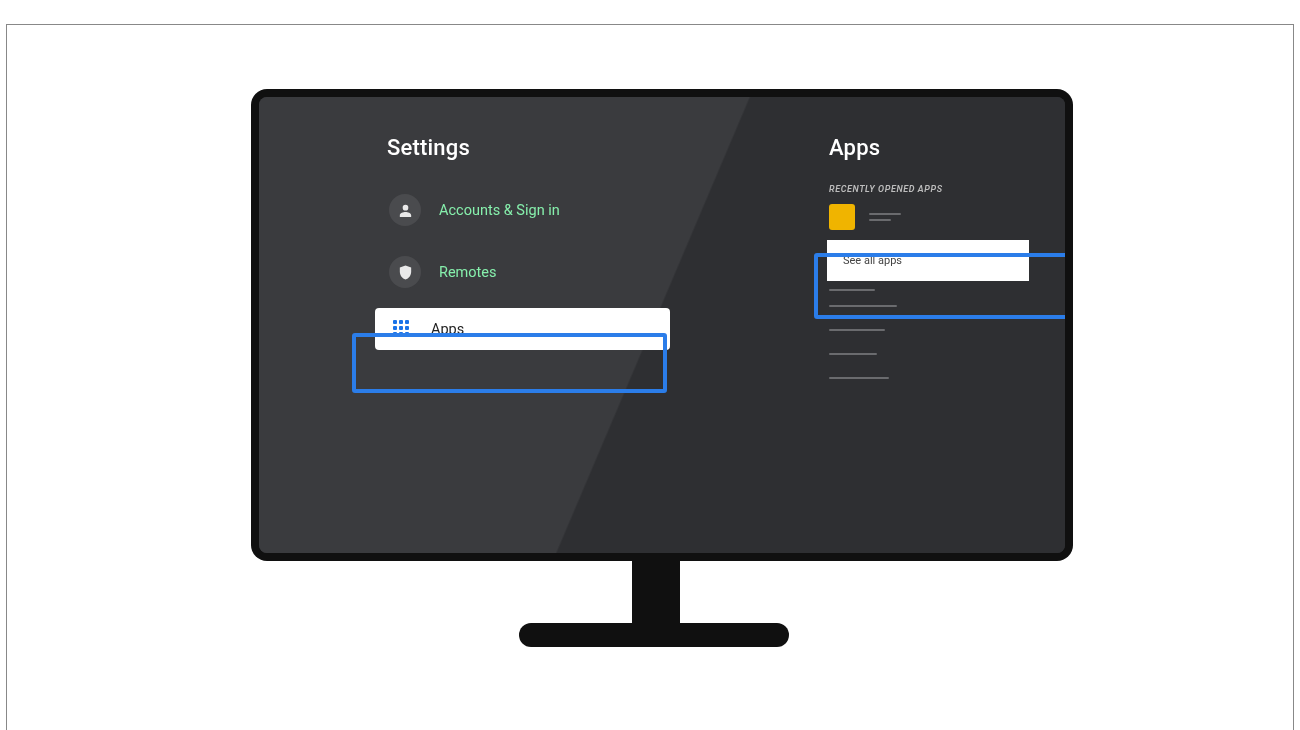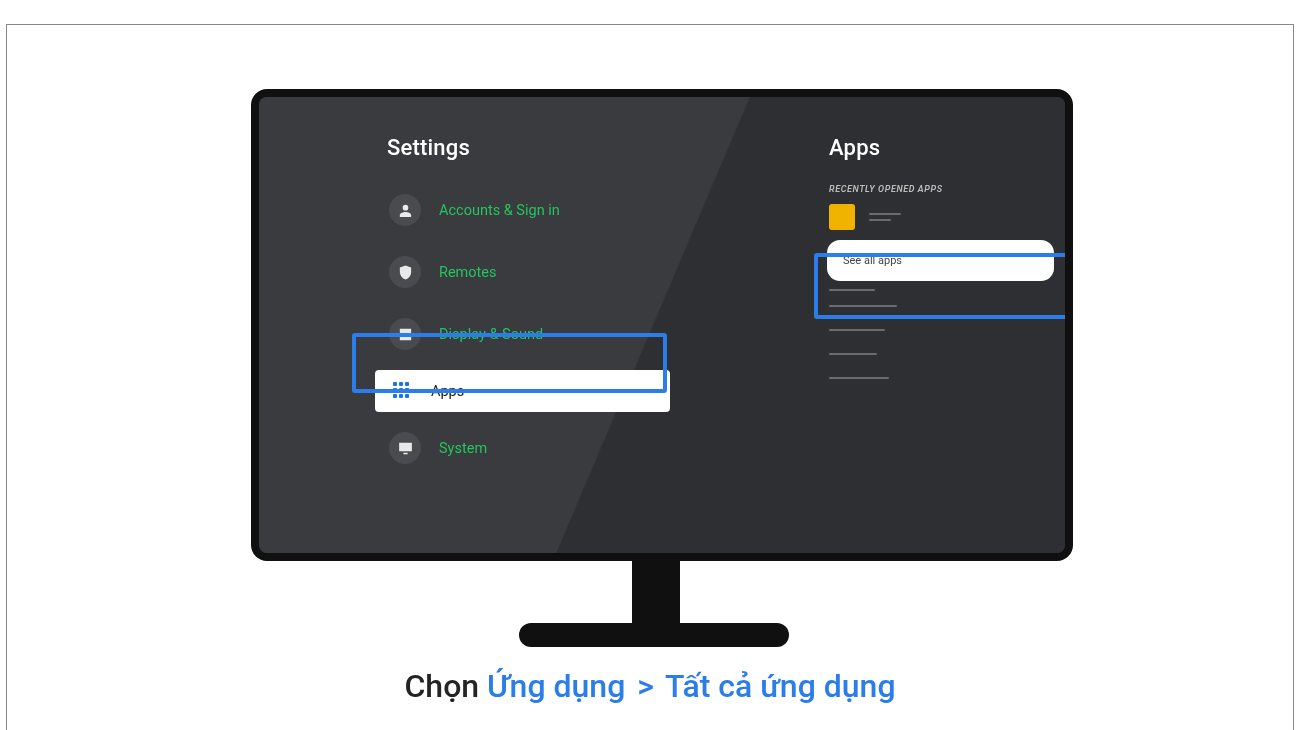--- a/index.html
+++ b/index.html
@@ -34,21 +34,21 @@
 
   .col-left { position: absolute; left: 128px; top: 38px; width: 330px; }
   .col-right { position: absolute; left: 570px; top: 38px; width: 250px; }
 
   .title { color: #fff; font-size: 22px; font-weight: 500; letter-spacing: .2px; margin-bottom: 24px; }
 
   .row {
     display: flex; align-items: center; gap: 18px;
     padding: 10px 2px;
     margin-bottom: 10px;
-    color: #22c55e; font-size: 14.5px; font-weight: 400;
+    color: #86efac; font-size: 14.5px; font-weight: 400;
     cursor: pointer;
   }
   .icon-circ {
     width: 32px; height: 32px; border-radius: 50%;
     background: #4a4b4e; display: flex; align-items: center; justify-content: center;
     flex: 0 0 32px;
   }
   .icon-circ svg { width: 17px; height: 17px; fill: #e9e9e9; }
 
   .row-selected {
@@ -68,22 +68,22 @@
 
   .subhdr { color: #bdbdbd; font-size: 9px; font-weight: 600; letter-spacing: .6px; margin: 18px 0 10px; font-style: italic; }
 
   .app-row { display:flex; align-items:center; gap:14px; margin-bottom:10px; }
   .app-thumb { width: 26px; height: 26px; background: #f0b400; border-radius: 3px; }
   .ph-line { height: 2px; background: #6a6b6e; border-radius: 1px; }
   .ph-line.s  { width: 32px; }
   .col-lines { display:flex; flex-direction:column; gap:4px; }
 
   .see-all {
-    background: #fff; border-radius: 13px; color: #444; font-size: 11px;
-    padding: 14px 16px; width: 227px; margin: 6px 0 8px -2px;
+    background: #fff; border-radius: 0; color: #444; font-size: 11px;
+    padding: 14px 16px; width: 202px; margin: 6px 0 8px -2px;
     cursor: pointer;
   }
   .highlight-box-right {
     position: absolute; left: 555px; top: 156px; width: 256px; height: 66px;
     border: 4px solid #2b7de9; border-radius: 3px; pointer-events: none;
   }
 
   .sec-block { margin-top: 6px; }
   .sec-line { height: 2px; background: #6a6b6e; border-radius: 1px; margin-bottom: 22px; }
   .sec-line.s { width: 44px; }
@@ -118,52 +118,36 @@
 
         <div class="row">
           <span class="icon-circ">
             <svg viewBox="0 0 24 24">
                 <path d="M12 2 4 5v6c0 5 3.4 9.7 8 11 4.6-1.3 8-6 8-11V5l-8-3z"></path>
               </svg>
           </span>
           <span>Remotes</span>
         </div>
 
-        <div class="row">
-          <span class="icon-circ">
-            <svg viewBox="0 0 24 24">
-                <path d="M4 4h16v16H4V4zm2 12 3-4 2.5 3 3.5-5L18 16H6z"></path>
-              </svg>
-          </span>
-          <span>Display &amp; Sound</span>
-        </div>
 
         <div class="row row-selected">
           <span class="grid9">
             <span></span>
               <span></span>
               <span></span>
             <span></span>
               <span></span>
               <span></span>
             <span></span>
               <span></span>
               <span></span>
           </span>
           <span>Apps</span>
         </div>
 
-        <div class="row">
-          <span class="icon-circ">
-            <svg viewBox="0 0 24 24">
-                <path d="M3 4h18v12H3V4zm6 14h6v2H9v-2z"></path>
-              </svg>
-          </span>
-          <span>System</span>
-        </div>
 
 
         <div class="row">
           
           
         </div>
       </div>
 
       <div class="col-right">
         <div class="title">Apps</div>
@@ -191,19 +175,14 @@
         </div>
       </div>
 
       <div class="highlight-box-left"></div>
       <div class="highlight-box-right"></div>
     </div>
   </div>
   <div class="stand-neck"></div>
   <div class="stand-base"></div>
 
-  <div class="caption">
-    <span>Chọn </span><span class="blue">Ứng dụng</span>
-    <span class="gt">&gt;</span>
-    <span class="blue">Tất cả ứng dụng</span>
-  </div>
 
 </div>
 
 </body></html>

